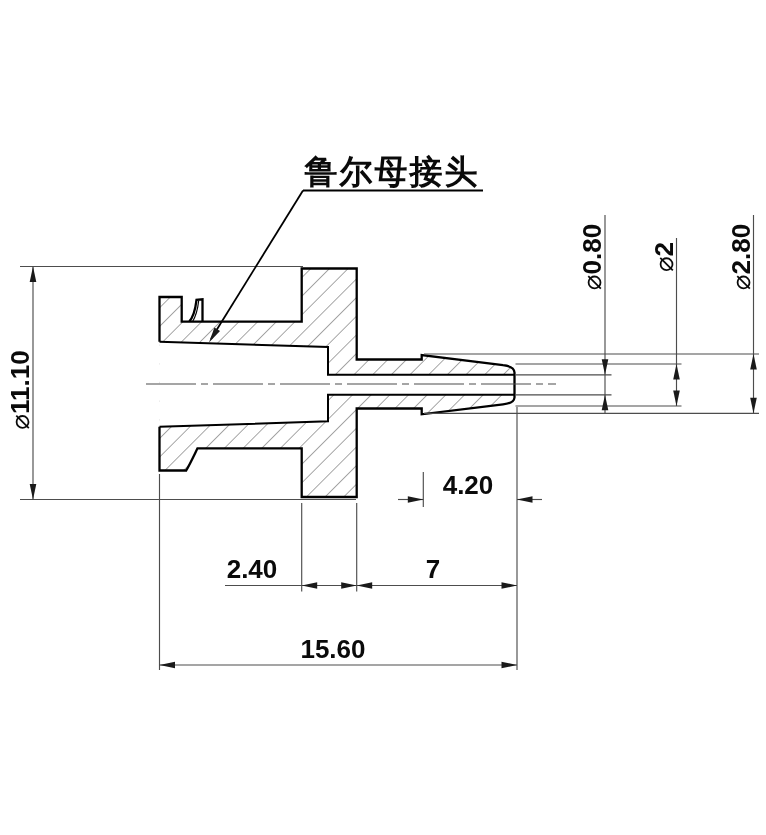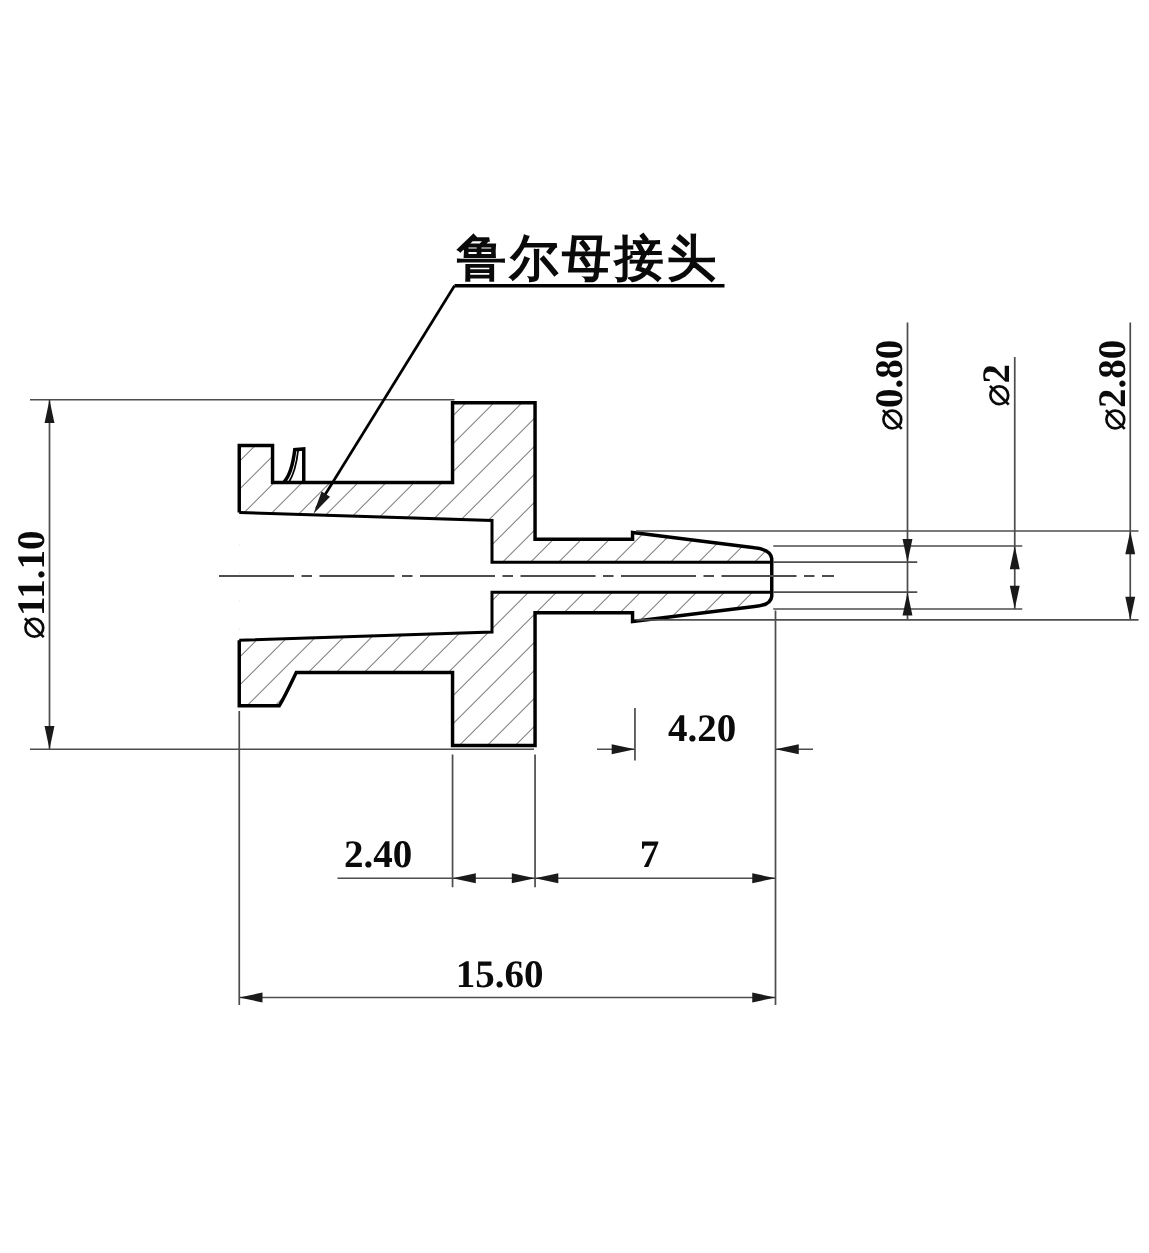--- a/index.html
+++ b/index.html
@@ -1,21 +1,21 @@
 <!DOCTYPE html>
 <html><head>
 <meta charset="utf-8">
 <style>
   html,body{margin:0;padding:0;background:#ffffff;}
   .stage{
     position:relative;
     width:766px;height:835px;
     background:#ffffff;
     overflow:hidden;
-    font-family:Liberation Serif, serif;
+    font-family:Liberation Sans, sans-serif;
   }
   svg{display:block;}
   text{fill:#0a0a0a;}
   .dim-text{font-size:26px;font-weight:bold;}
   .dia-sym{font-weight:normal;}
   .callout-text{font-size:33px;font-weight:bold;letter-spacing:2px;}
 </style>
 </head>
 <body>
 

